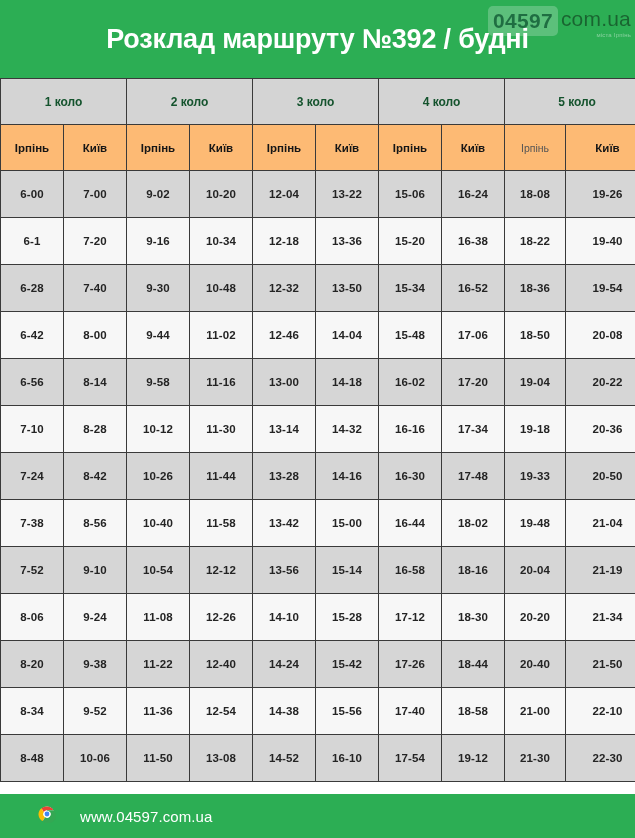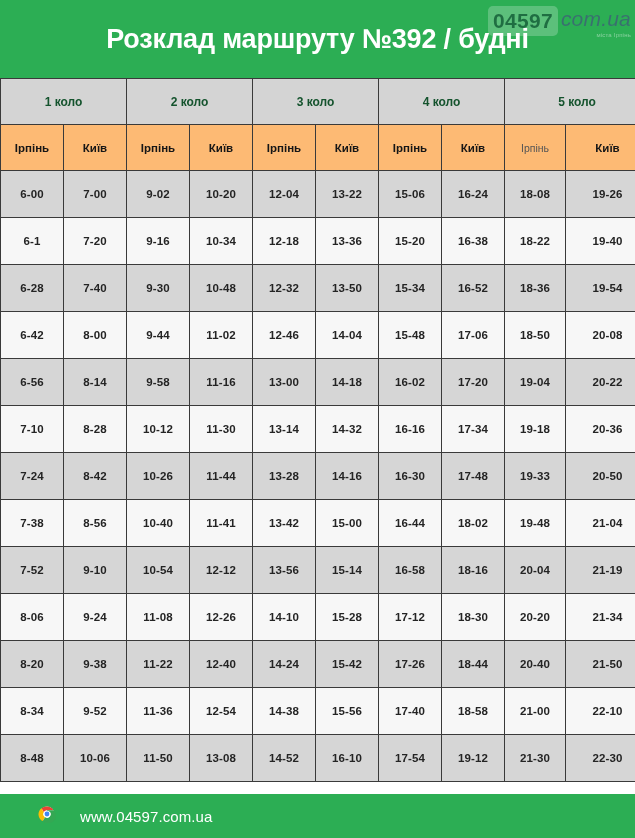--- a/index.html
+++ b/index.html
@@ -69,25 +69,24 @@
     border-radius: 5px;
     letter-spacing: 0.3px;
   }
   .wm-right {
     display: flex;
     flex-direction: column;
     margin-left: 3px;
     padding-top: 2px;
   }
   .wm-domain {
-    color: #4c1d95;
+    color: #000000;
     font-size: 21px;
     line-height: 1;
     letter-spacing: 0.2px;
-    font-style: italic;
   }
   .wm-sub {
     color: #ffffff;
     font-size: 6px;
     line-height: 1;
     margin-top: 3px;
     letter-spacing: 0.2px;
     text-align: right;
   }
 
@@ -303,21 +302,21 @@
             <td>14-16</td>
             <td>16-30</td>
             <td>17-48</td>
             <td>19-33</td>
             <td>20-50</td>
           </tr>
           <tr class="even">
             <td>7-38</td>
             <td>8-56</td>
             <td>10-40</td>
-            <td>11-41</td>
+            <td>11-58</td>
             <td>13-42</td>
             <td>15-00</td>
             <td>16-44</td>
             <td>18-02</td>
             <td>19-48</td>
             <td>21-04</td>
           </tr>
           <tr class="odd">
             <td>7-52</td>
             <td>9-10</td>

